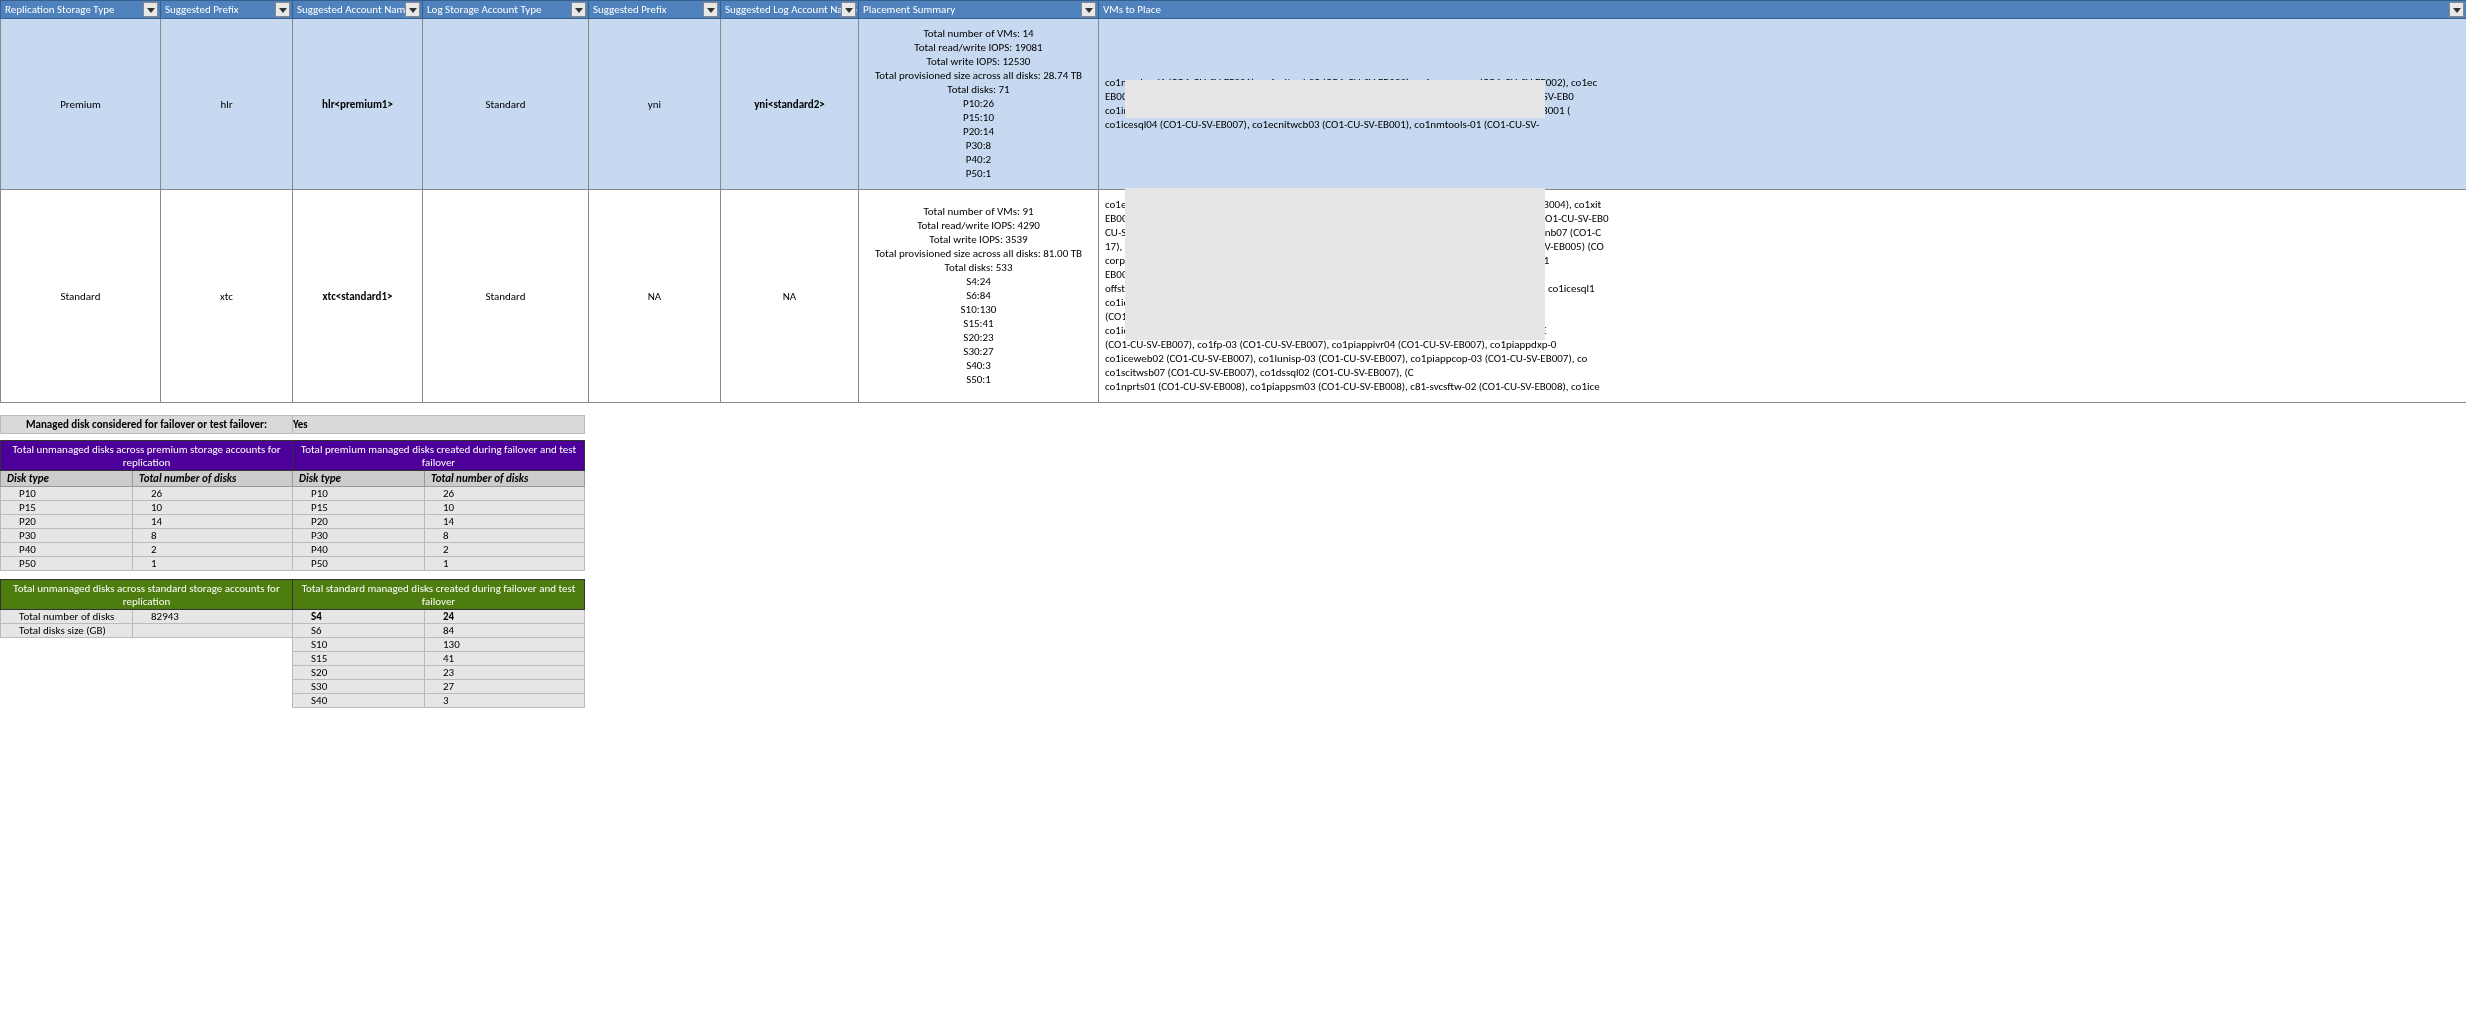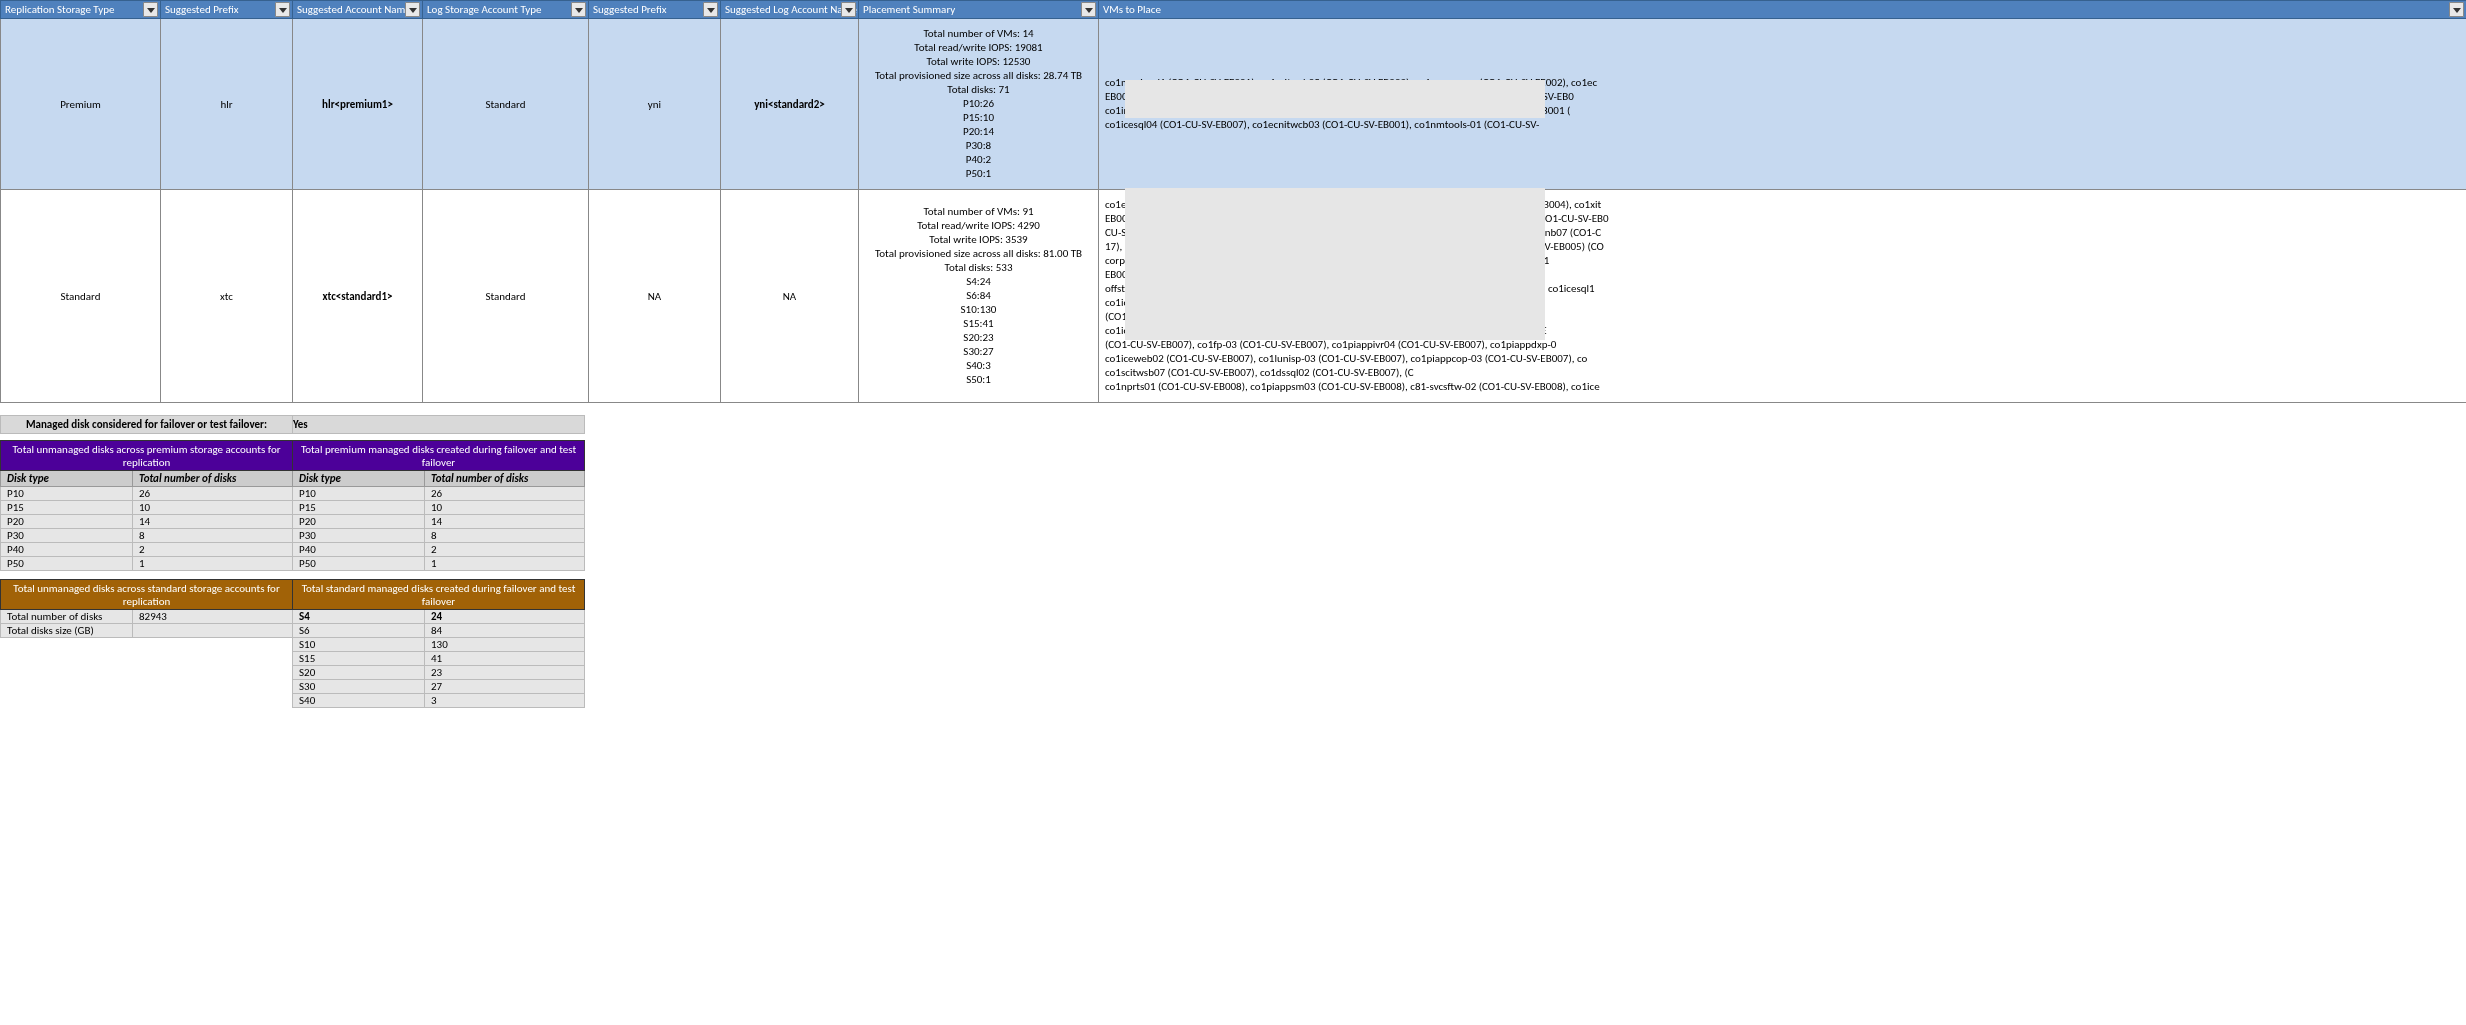--- a/index.html
+++ b/index.html
@@ -12,23 +12,23 @@
   .filter-btn::after{content:"";position:absolute;top:5px;left:3px;border-left:4px solid transparent;border-right:4px solid transparent;border-top:5px solid #333;}
   .datarow td{border:1px solid #888;vertical-align:middle;text-align:center;height:auto;}
   .datarow td.left{text-align:left;padding-left:6px;margin-left:35px;}
   .summary-cell{white-space:pre;line-height:14px;padding:8px 6px;}
   .r-premium td{background:#c6d9f0;height:160px;}
   .r-standard td{background:#fff;height:182px;}
   .gap{height:12px;}
   .greyrow td{background:#d9d9d9;border:1px solid #bbb;height:18px;}
   .bold{font-weight:700;}
   .purplerow td{background:#4c0099;color:#fff;text-align:center;border:1px solid #333;white-space:normal;line-height:13px;height:30px;vertical-align:middle;}
-  .bluerow td{background:#a16207;color:#fff;text-align:center;border:1px solid #333;white-space:normal;line-height:13px;height:30px;vertical-align:middle;}
+  .bluerow td{background:#4d7c0f;color:#fff;text-align:center;border:1px solid #333;white-space:normal;line-height:13px;height:30px;vertical-align:middle;}
   .subhdr td{background:#ccc;border:1px solid #999;font-weight:700;height:16px;padding-left:6px;font-style:italic;}
-  .body td{background:#e6e6e6;border:1px solid #bbb;height:14px;padding-left:6px;}
+  .body td{background:#e6e6e6;border:1px solid #bbb;height:14px;padding-left:18px;}
   .mask{position:absolute;background:#e6e6e6;}
 </style>
 </head>
 <body>
 
 <div class="sheet">
 
   <table style="width:2466px;">
     <colgroup>
       <col style="width:160px">

